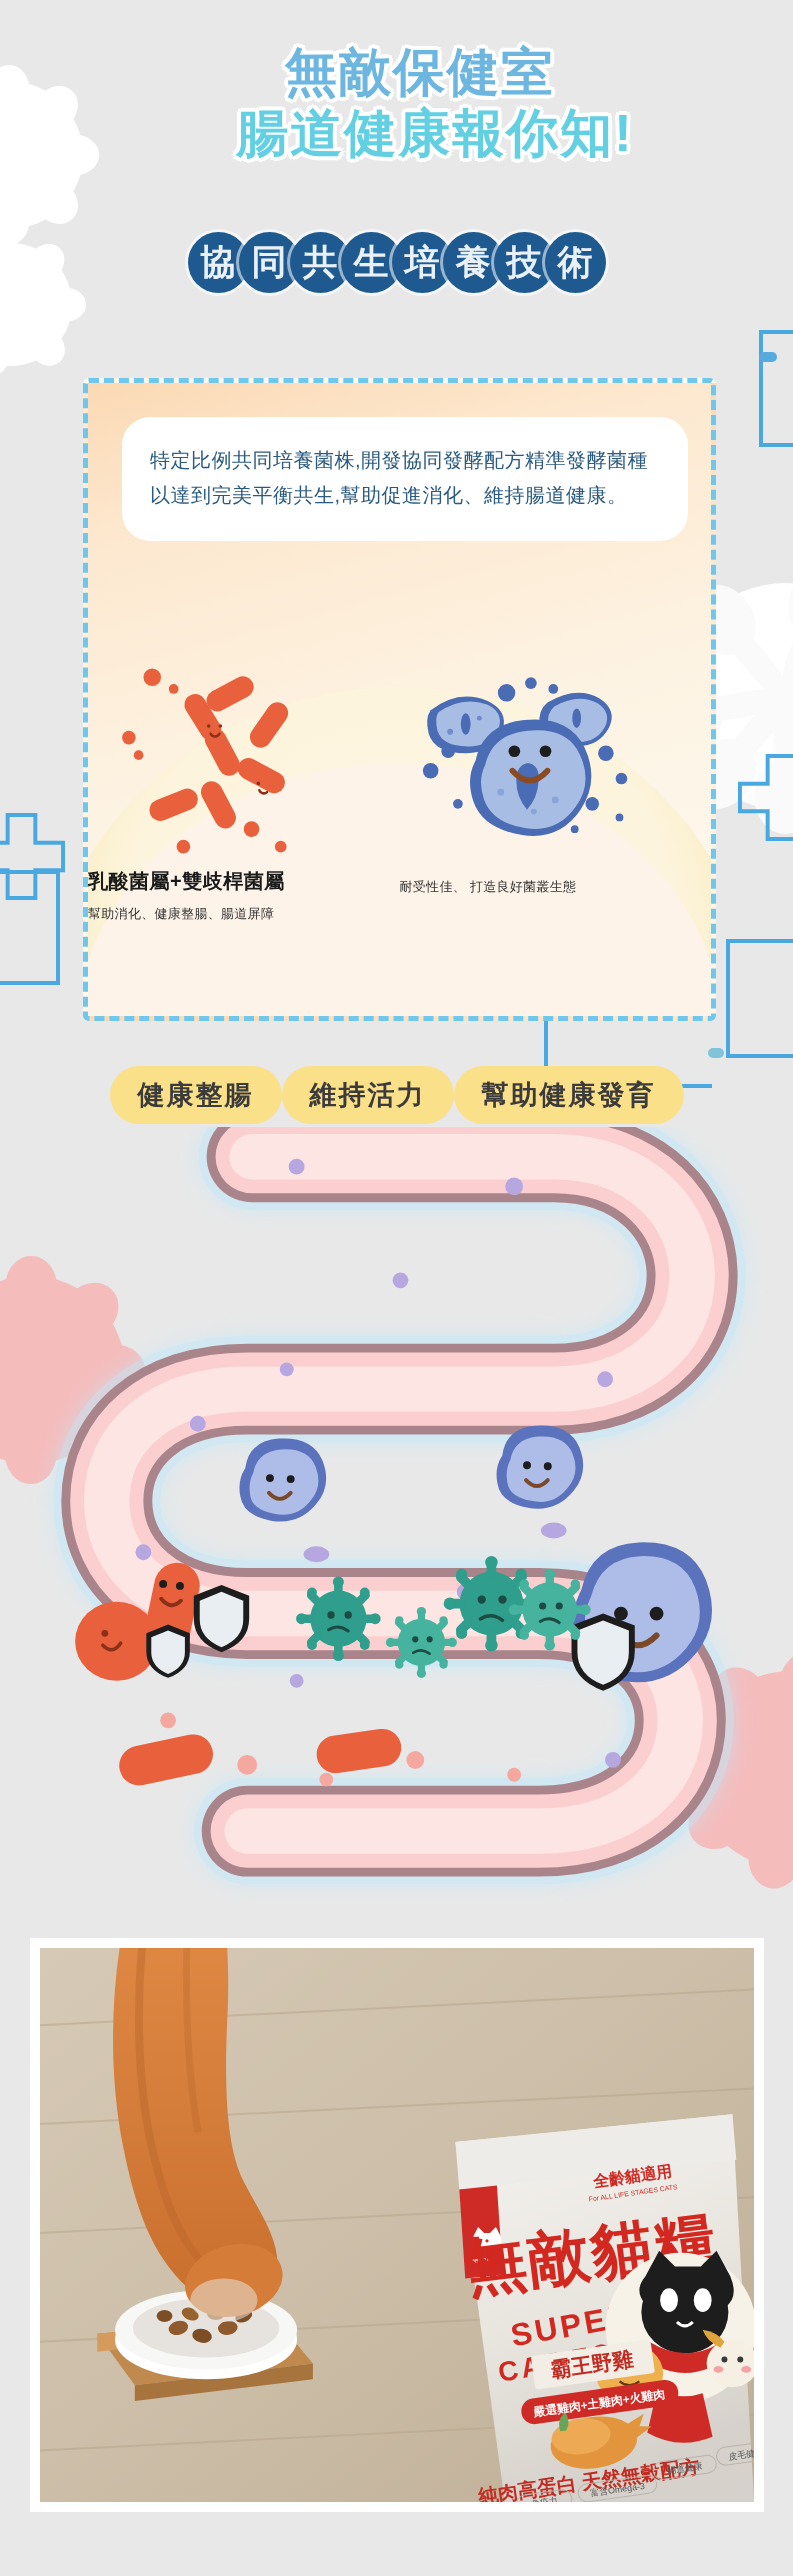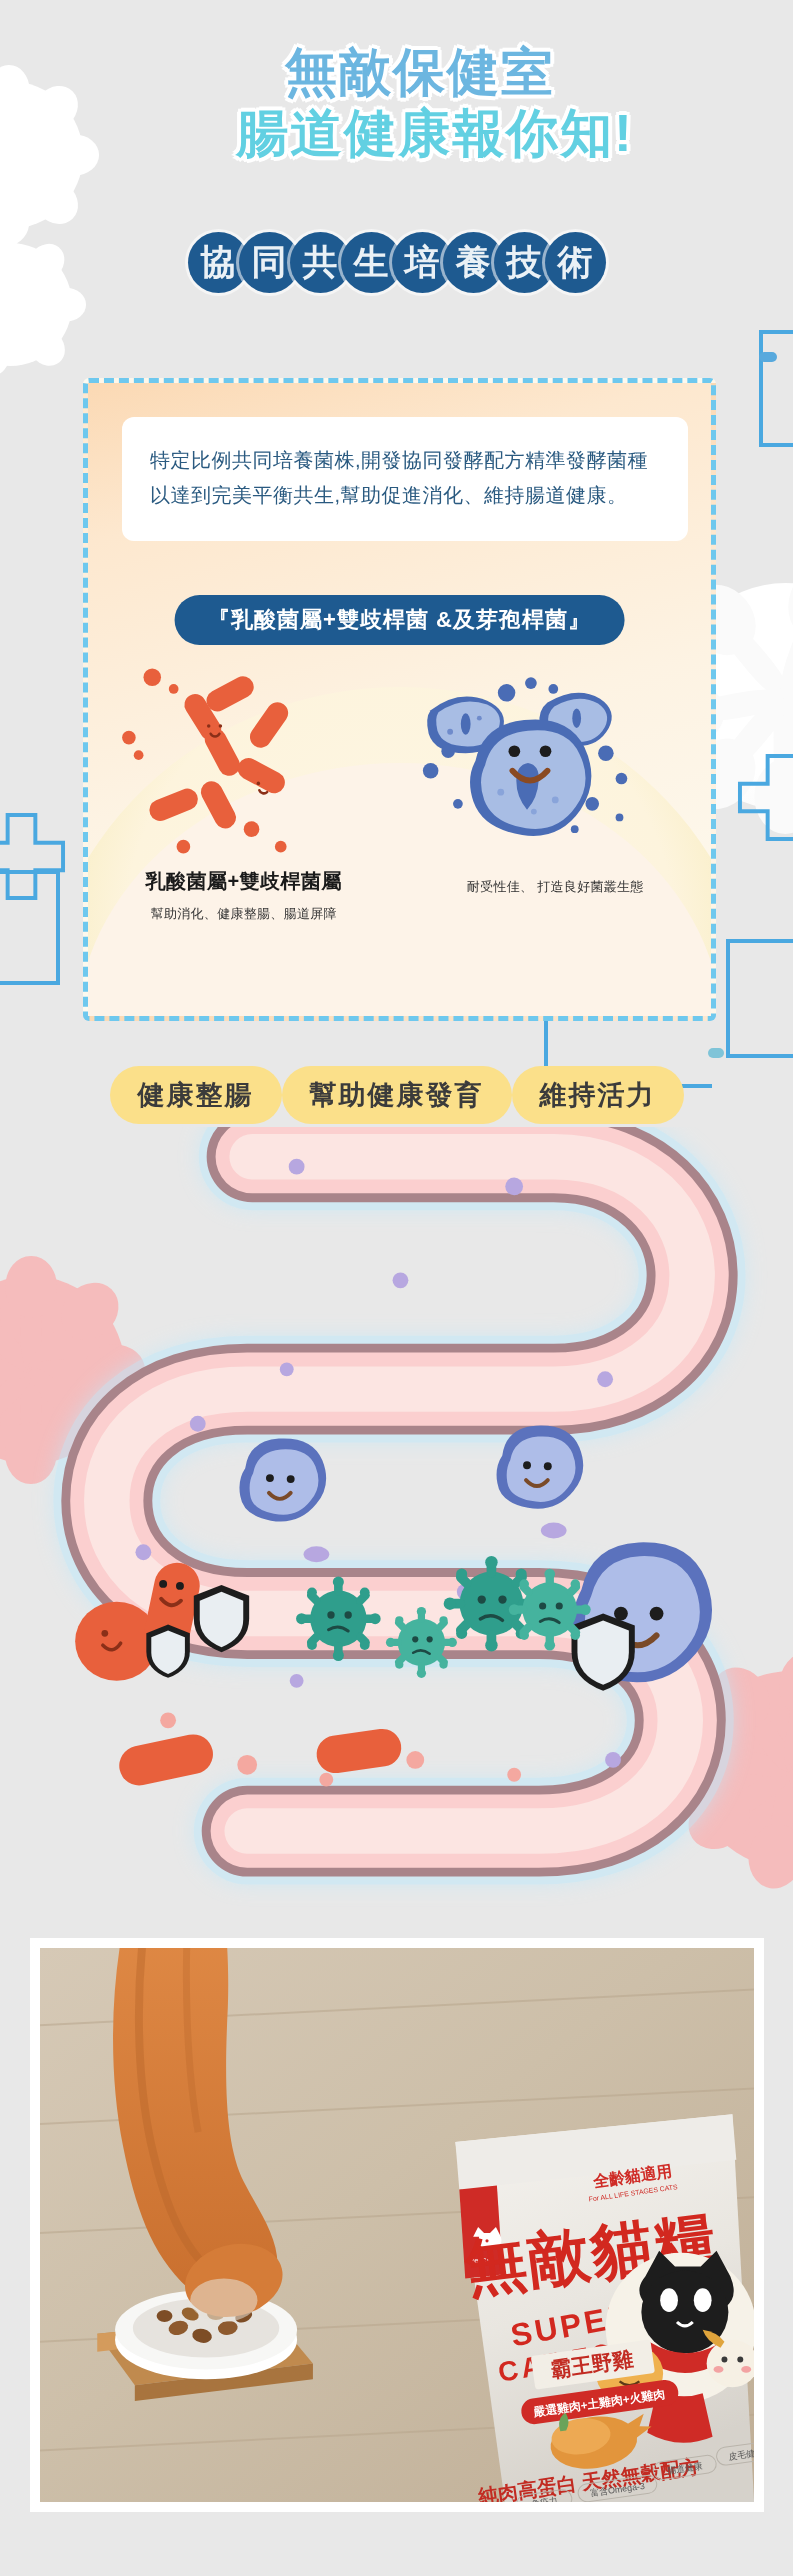--- a/index.html
+++ b/index.html
@@ -148,21 +148,21 @@
     height: 86%;
     border-radius: 50%;
     background: #fdf3e8;
   }
 
   .info-box {
     position: absolute;
     top: 34px;
     left: 34px;
     width: 566px;
-    border-radius: 12px;
+    border-radius: 28px;
     background: #ffffff;
     padding: 26px 28px 28px 28px;
     font-size: 20px;
     line-height: 1.75;
     color: #2a5a80;
     letter-spacing: 0.5px;
     z-index: 4;
   }
 
   .pill-label {
@@ -191,21 +191,21 @@
   }
 
   .germ-names {
     position: absolute;
     top: 485px;
     left: 0;
     width: 100%;
     display: flex;
     z-index: 4;
   }
-  .germ-col { flex: 1; text-align: center; }
+  .germ-col { flex: 1; }
   .germ-title {
     font-size: 20px;
     font-weight: bold;
     color: #1a1a1a;
     letter-spacing: 0.5px;
   }
   .germ-desc {
     margin-top: 9px;
     font-size: 13px;
     line-height: 1.55;
@@ -371,21 +371,20 @@
     <div class="chip">技</div>
     <div class="chip">術</div>
   </div>
 
   <div class="card-wrap">
     <div class="card-glow"></div>
     <div class="card-glow2"></div>
 
     <div class="info-box">特定比例共同培養菌株,開發協同發酵配方精準發酵菌種以達到完美平衡共生,幫助促進消化、維持腸道健康。</div>
 
-    <div class="pill-label">『乳酸菌屬+雙歧桿菌 &amp;及芽孢桿菌』</div>
 
     <svg class="germ-stage" viewBox="0 0 640 215" preserveAspectRatio="xMidYMid meet">
 
       <g fill="#e8603c">
         <rect x="120" y="28" width="52" height="22" rx="11" transform="rotate(-28 146 39)"></rect>
         <rect x="92" y="52" width="52" height="22" rx="11" transform="rotate(58 118 63)"></rect>
         <rect x="160" y="60" width="52" height="22" rx="11" transform="rotate(-55 186 71)"></rect>
         <rect x="112" y="88" width="52" height="22" rx="11" transform="rotate(62 138 99)"></rect>
         <rect x="152" y="112" width="52" height="22" rx="11" transform="rotate(28 178 123)"></rect>
         <rect x="62" y="142" width="52" height="22" rx="11" transform="rotate(-22 88 153)"></rect>
@@ -451,22 +450,22 @@
         <div class="germ-desc">幫助消化、健康整腸、腸道屏障</div>
       </div>
       <div class="germ-col">
         <div class="germ-desc">耐受性佳、 打造良好菌叢生態</div>
       </div>
     </div>
   </div>
 
   <div class="benefits">
     <div class="benefit">健康整腸</div>
+    <div class="benefit">維持活力</div>
     <div class="benefit">幫助健康發育</div>
-    <div class="benefit">維持活力</div>
   </div>
 
   <svg class="gut" viewBox="0 0 802 820" preserveAspectRatio="xMidYMid meet">
     <defs>
       <filter id="glow" x="-30%" y="-30%" width="160%" height="160%">
         <feGaussianBlur stdDeviation="10" result="b"></feGaussianBlur>
         <feMerge>
             <feMergeNode in="b"></feMergeNode>
             <feMergeNode in="SourceGraphic"></feMergeNode>
           </feMerge>

